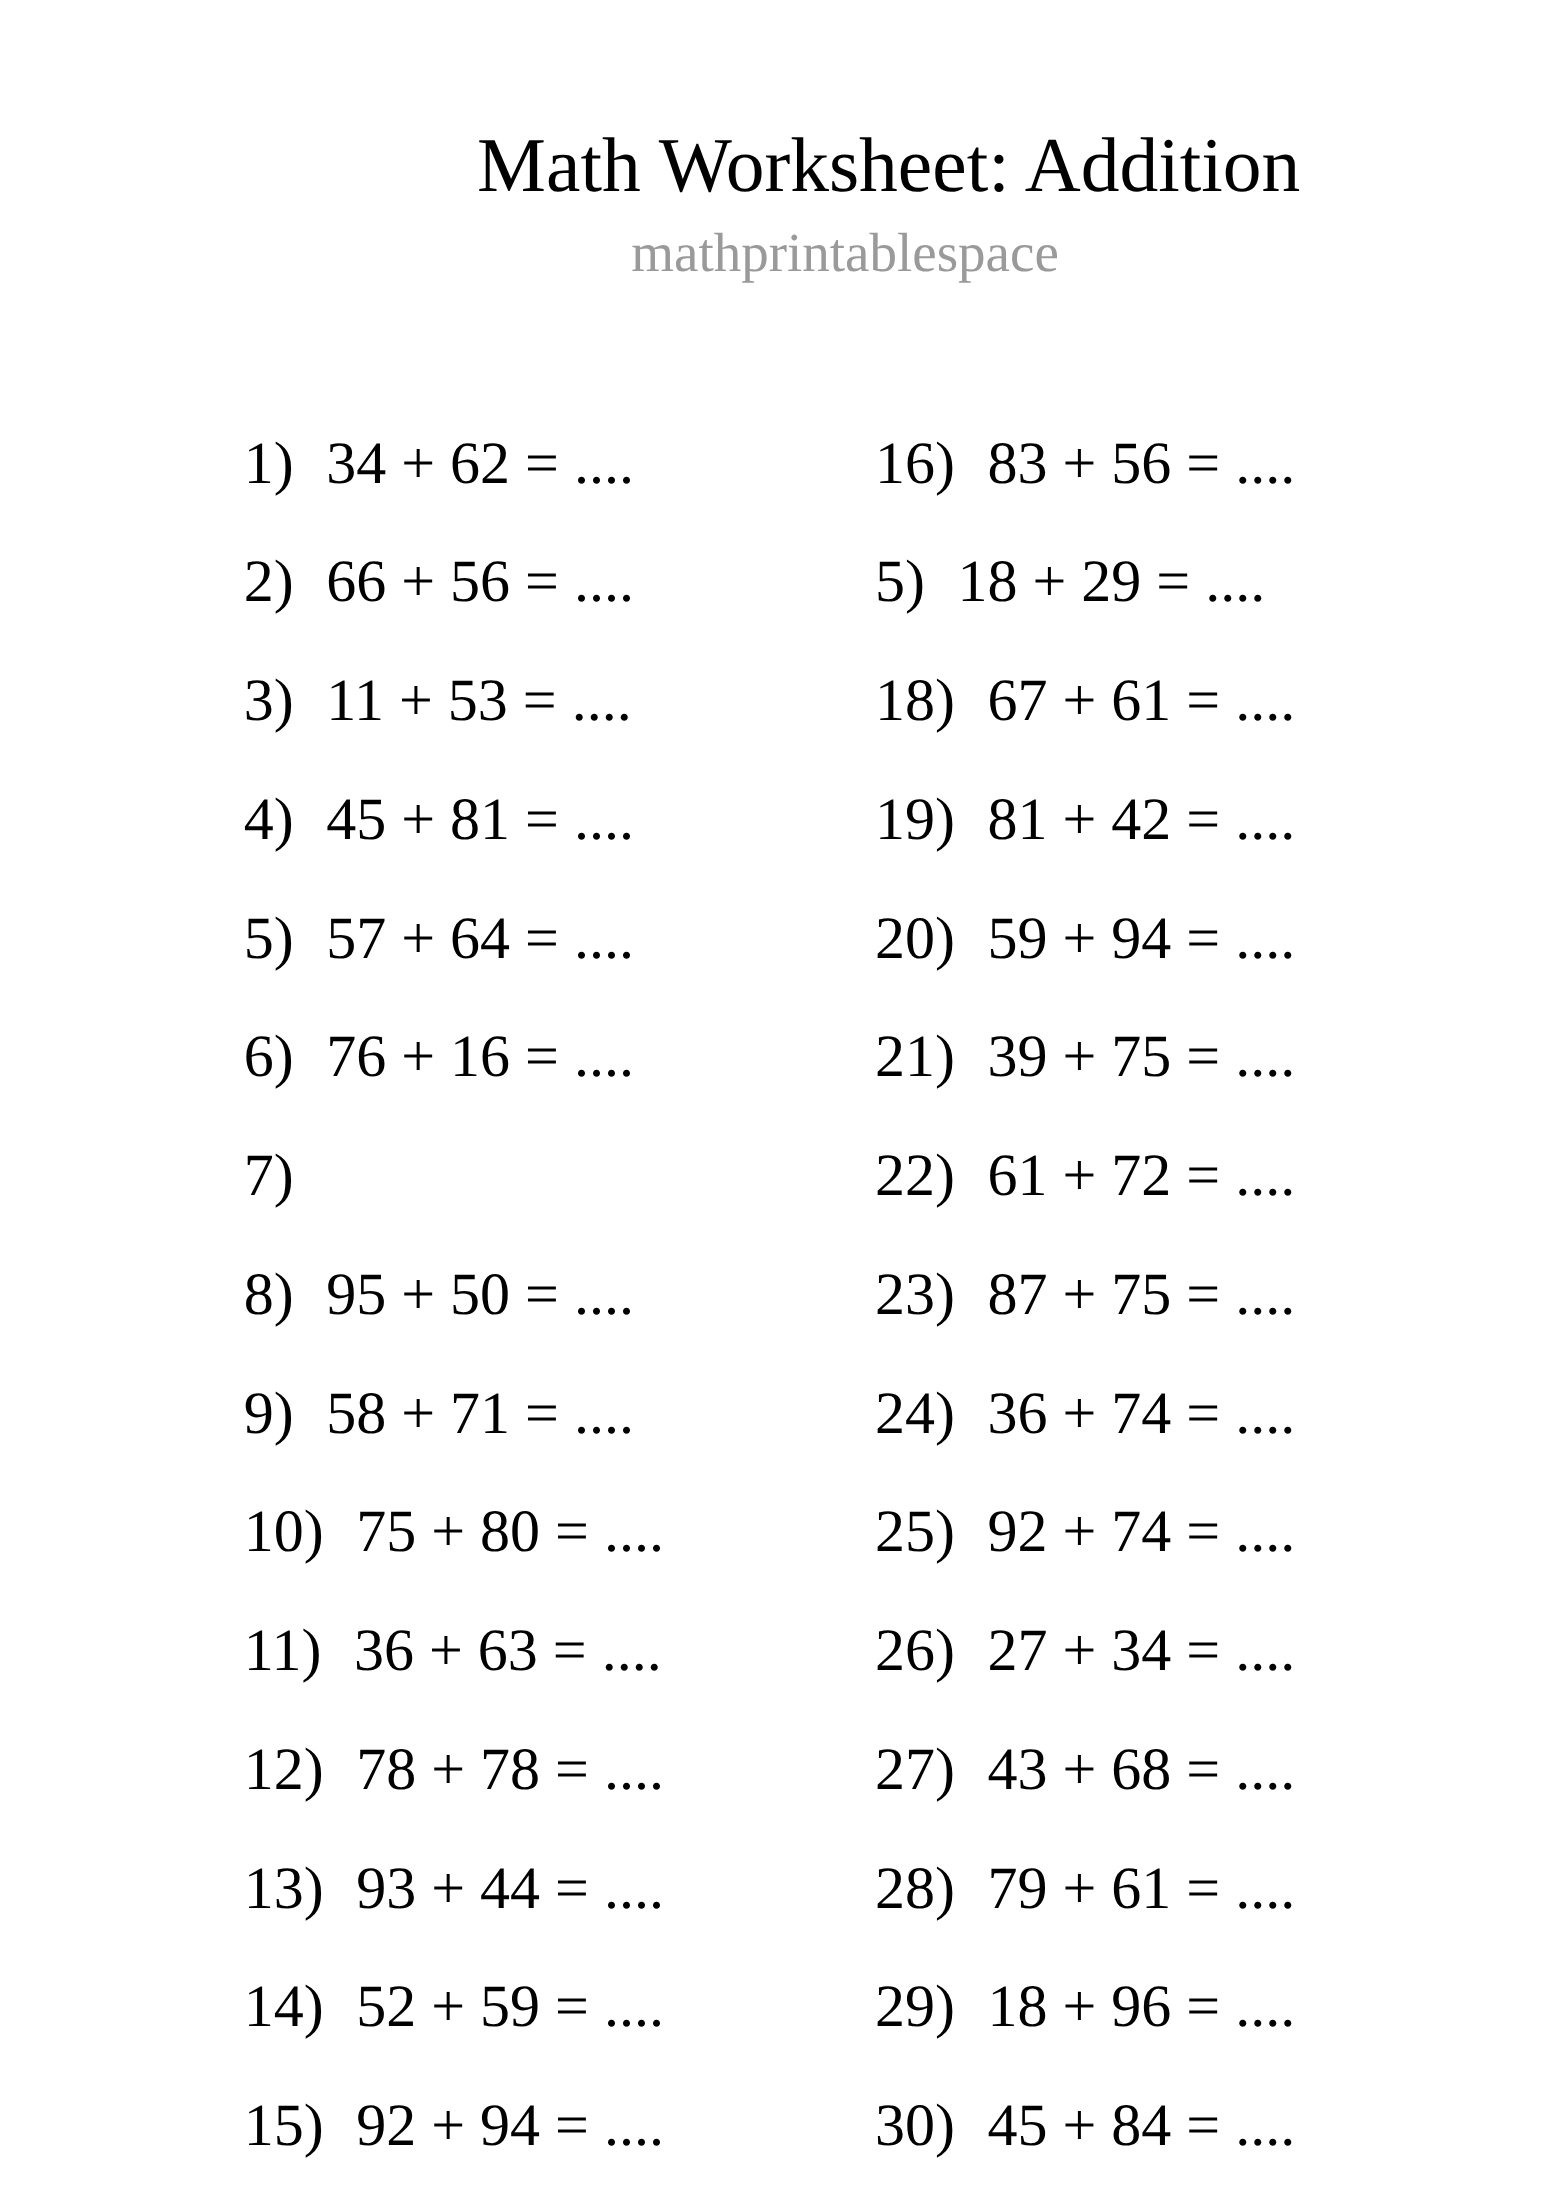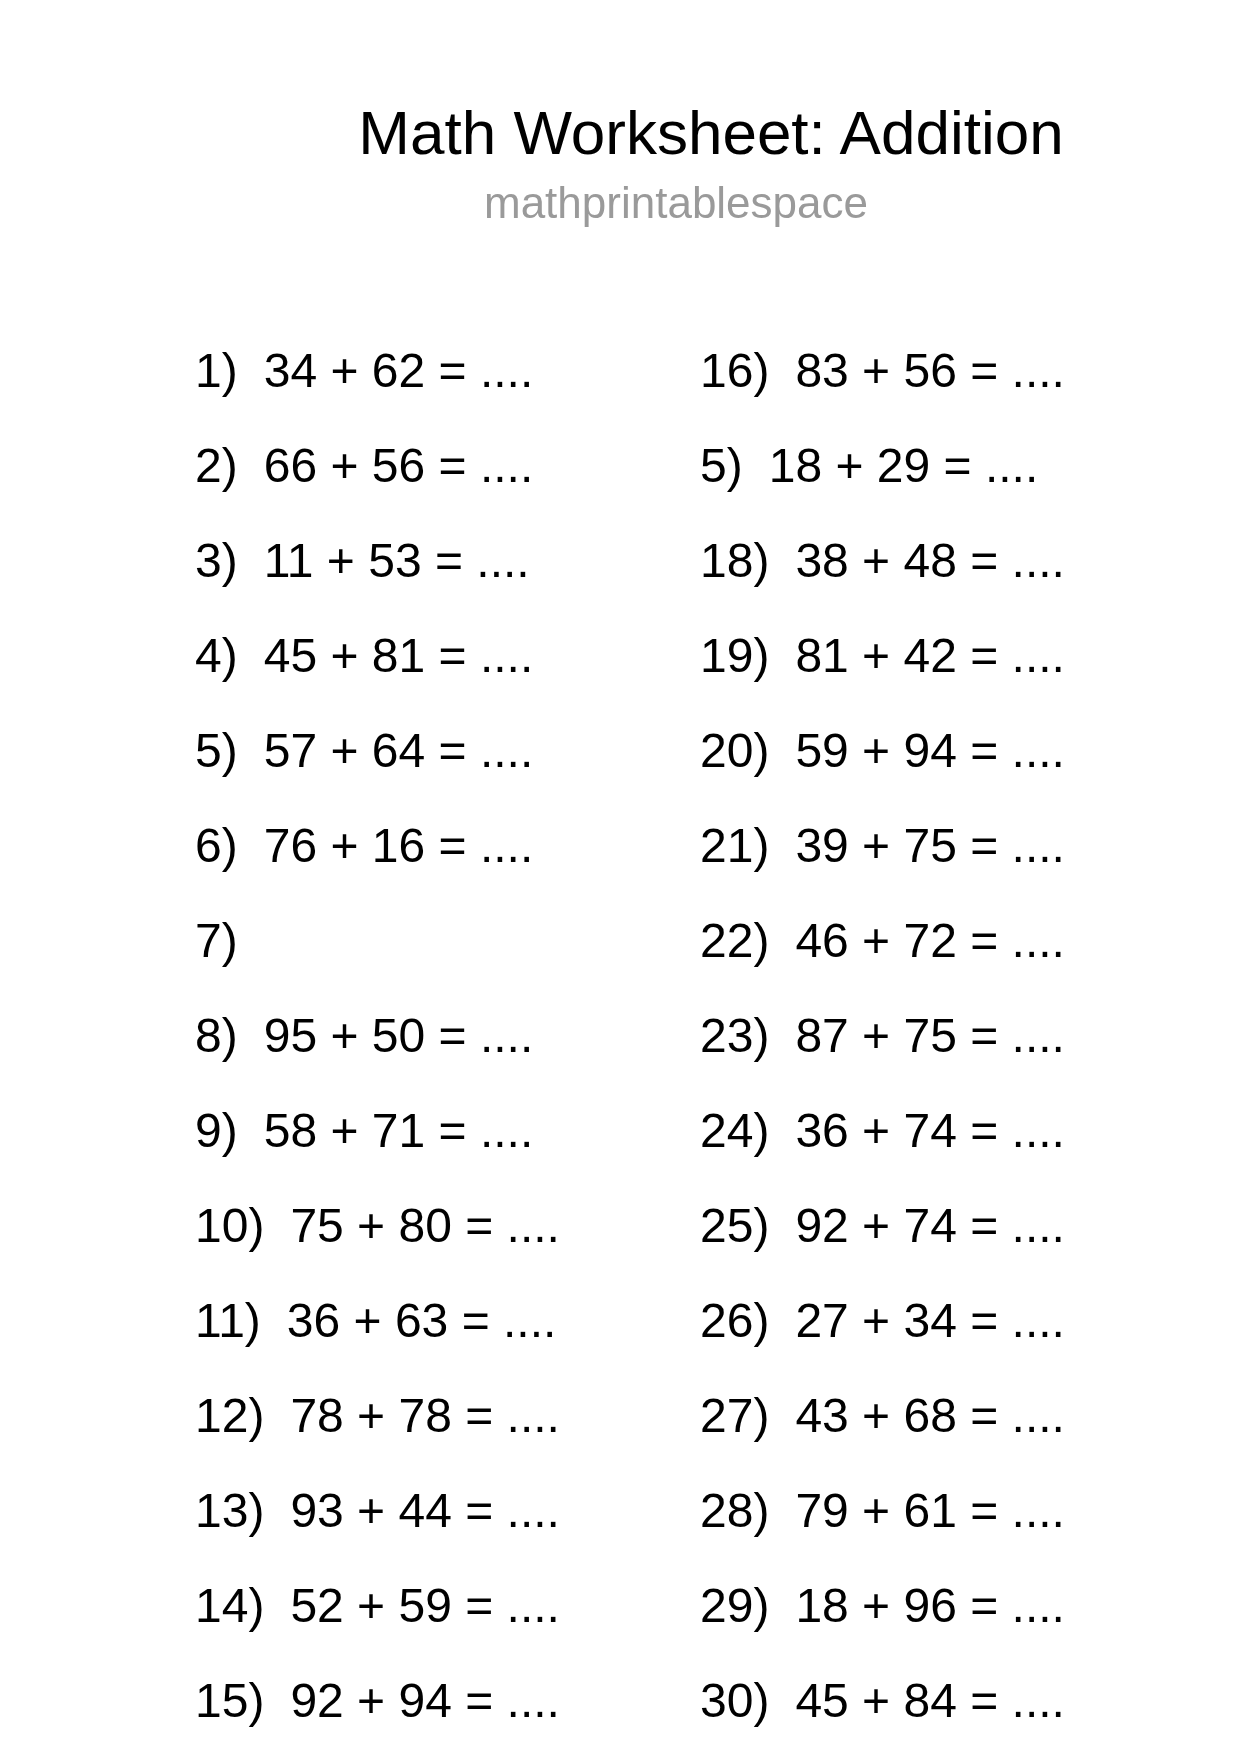--- a/index.html
+++ b/index.html
@@ -5,21 +5,21 @@
   html, body {
     margin: 0;
     padding: 0;
     background: #ffffff;
   }
   .page {
     position: relative;
     width: 1240px;
     height: 1754px;
     background: #ffffff;
-    font-family: Liberation Sans, sans-serif;
+    font-family: Liberation Serif, serif;
     color: #000000;
     overflow: hidden;
   }
   .title {
     position: absolute;
     top: 102px;
     left: 711px;
     transform: translateX(-50%);
     margin: 0;
     font-size: 62px;
@@ -126,37 +126,37 @@
       <div class="row">
     <span class="num">16)</span>
     <span class="expr">83 + 56 = ....</span>
   </div>
       <div class="row">
     <span class="num">5)</span>
     <span class="expr">18 + 29 = ....</span>
   </div>
       <div class="row">
     <span class="num">18)</span>
-    <span class="expr">38 + 48 = ....</span>
+    <span class="expr">67 + 61 = ....</span>
   </div>
       <div class="row">
     <span class="num">19)</span>
     <span class="expr">81 + 42 = ....</span>
   </div>
       <div class="row">
     <span class="num">20)</span>
     <span class="expr">59 + 94 = ....</span>
   </div>
       <div class="row">
     <span class="num">21)</span>
     <span class="expr">39 + 75 = ....</span>
   </div>
       <div class="row">
     <span class="num">22)</span>
-    <span class="expr">46 + 72 = ....</span>
+    <span class="expr">61 + 72 = ....</span>
   </div>
       <div class="row">
     <span class="num">23)</span>
     <span class="expr">87 + 75 = ....</span>
   </div>
       <div class="row">
     <span class="num">24)</span>
     <span class="expr">36 + 74 = ....</span>
   </div>
       <div class="row">

